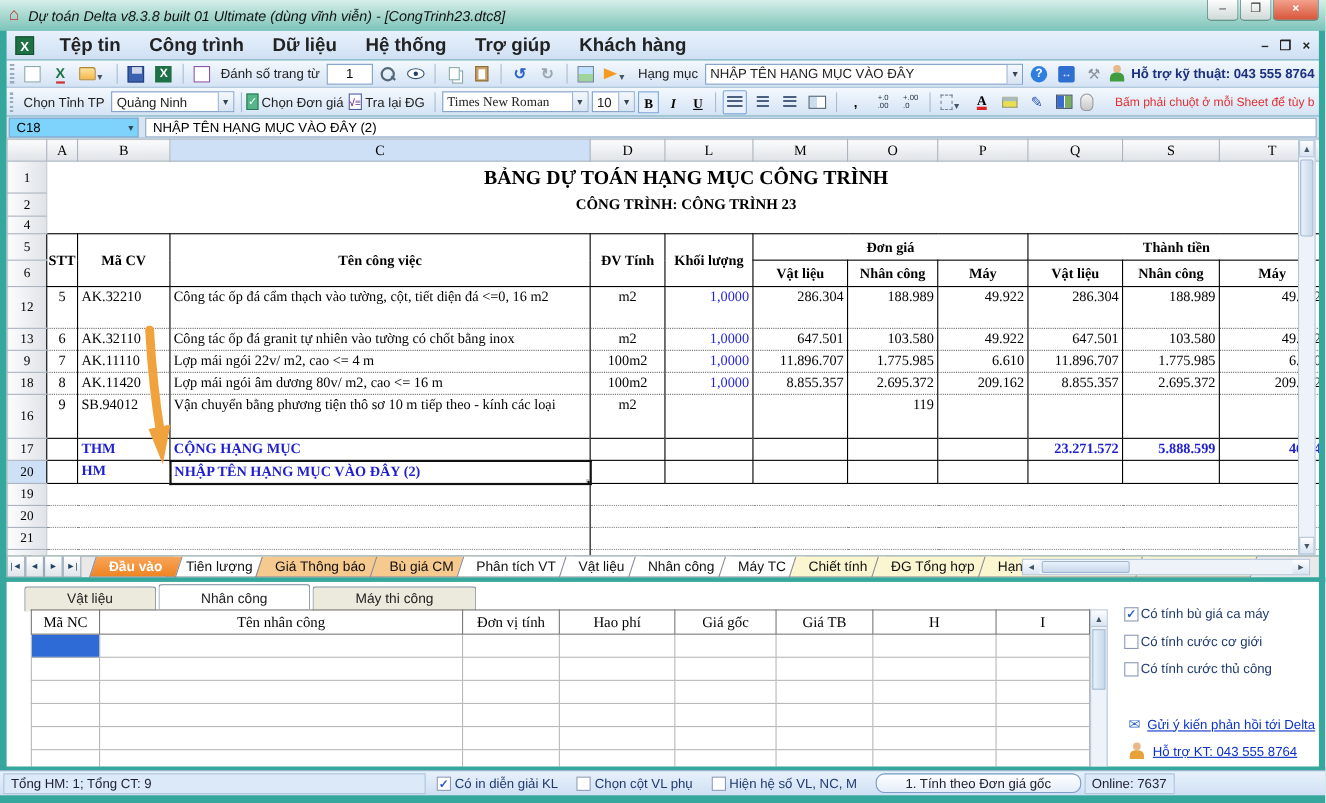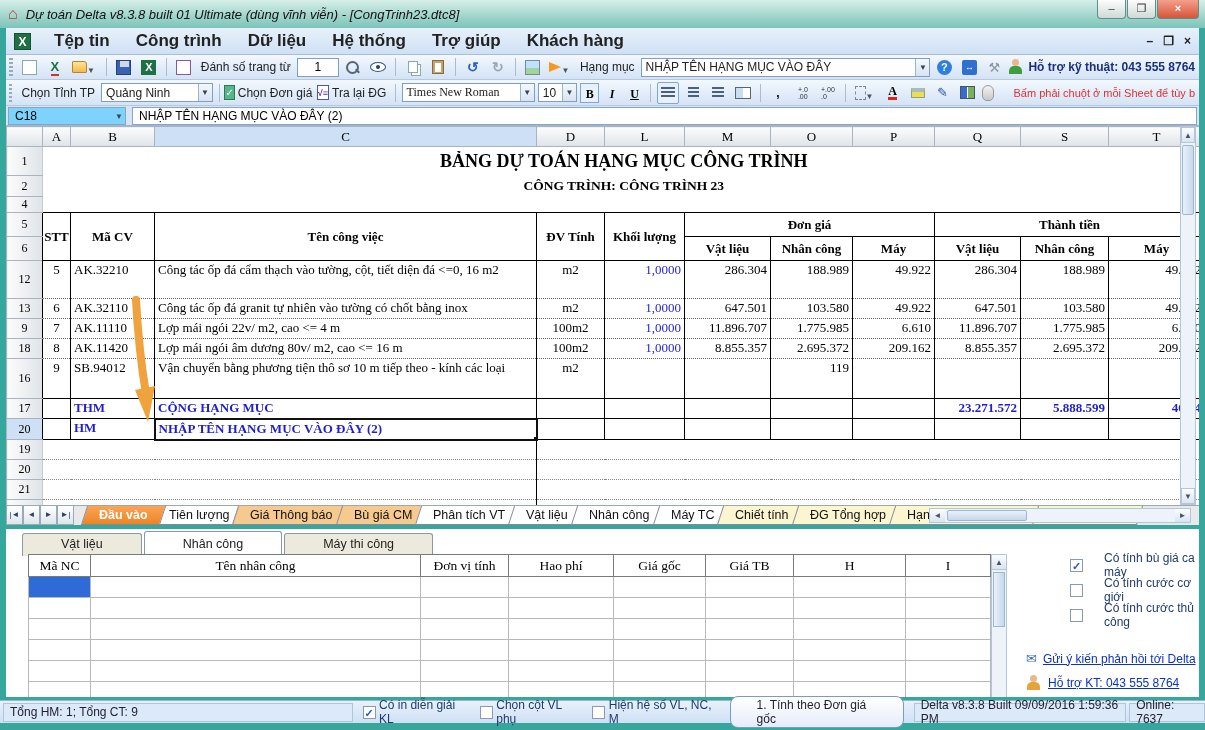--- a/index.html
+++ b/index.html
@@ -159,21 +159,21 @@
     border-radius:3px 3px 0 0; font-size:12.5px; color:#222; }
   .ltab.active { background:#fff; position:relative; top:-2px; padding-top:5px; }
   table.ltable { position:absolute; left:22px; top:25px; border-collapse:collapse; table-layout:fixed;
     width:962px; font-family:"Liberation Serif",serif; font-size:13.5px; }
   .ltable th { border:1px solid #7a7a7a; font-weight:normal; height:22px; background:#fff; }
   .ltable td { border:1px solid #b8b8b8; height:21px; }
   .ltable td.selblue { background:#2e6bd6; }
   .lvscroll { position:absolute; left:985px; top:25px; width:16px; height:160px; background:#eef3f9; border:1px solid #b5c6da; }
   .lvscroll .arr { height:15px; text-align:center; font-size:8px; line-height:15px; color:#456; background:linear-gradient(#fdfdfe,#d9e4f1); border-bottom:1px solid #b5c6da; }
   .lvscroll .thumb { position:absolute; left:1px; top:17px; width:12px; height:55px; background:linear-gradient(90deg,#e9f1fa,#c7d8ec); border:1px solid #9fb6d0; }
-  .opt { position:absolute; left:1064px; display:flex; align-items:center; gap:21px; }
+  .opt { position:absolute; left:1016px; display:flex; align-items:center; gap:2px; }
   .cb { width:13px; height:13px; background:#fff; border:1px solid #8a9ab5; font-size:11px; line-height:12px;
     text-align:center; color:#2a5cc8; font-weight:bold; flex:0 0 13px; }
   .cb.checked::after { content:"\2713"; }
   .opt-label { color:#1f3a6e; font-size:12px; }
   .link-row { position:absolute; left:1020px; display:flex; align-items:center; gap:6px; }
   .link { color:#0a32c8; text-decoration:underline; font-size:12px; }
   .i-mail { color:#3a6cc8; font-size:13px; }
 
   
   .statusbar { position:absolute; left:0; top:700px; width:1205px; height:23px;
@@ -732,17 +732,16 @@
     </div>
     <div class="seg flat">
       <span class="cb"></span>&nbsp;
       <span class="opt-label">Chọn cột VL phụ</span>
     </div>
     <div class="seg flat">
       <span class="cb"></span>&nbsp;
       <span class="opt-label">Hiện hệ số VL, NC, M</span>
     </div>
     <div class="mode-btn">1. Tính theo Đơn giá gốc</div>
-    <div class="seg ver">Delta v8.3.8 Built 09/09/2016 1:59:36 PM</div>
     <div class="seg">Online: 7637</div>
   </div>
 
 </div>
 
 </body></html>

